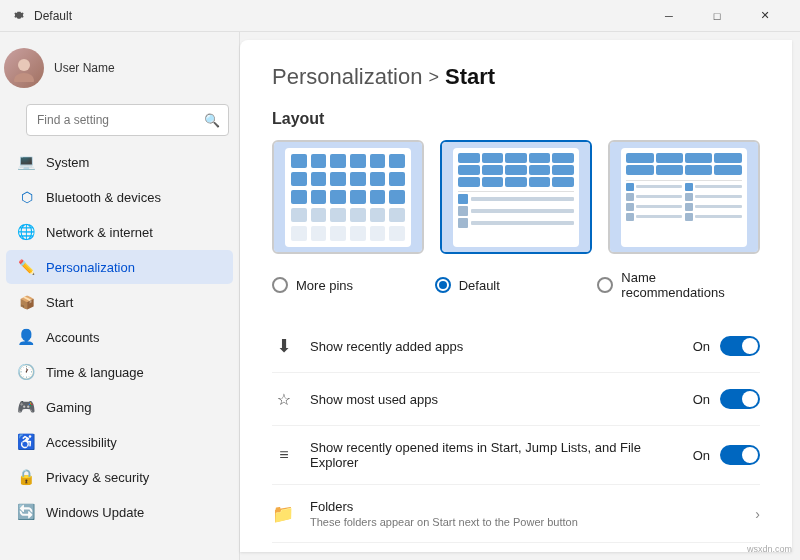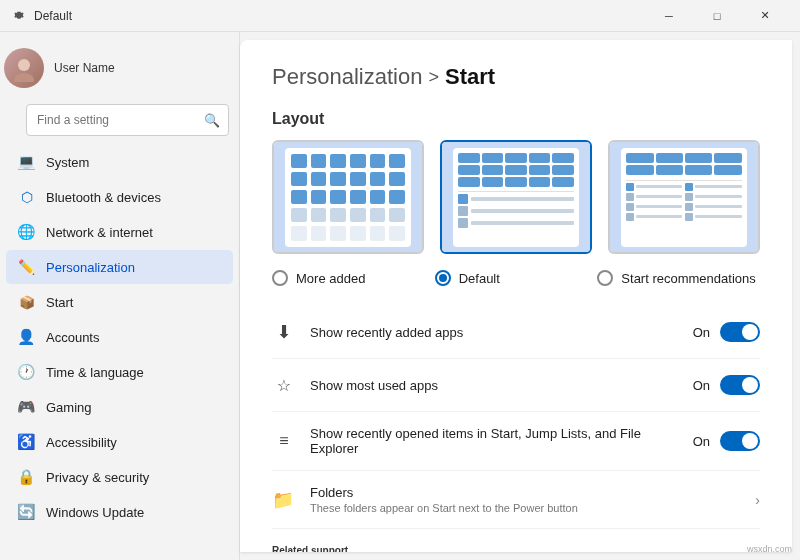--- a/index.html
+++ b/index.html
@@ -552,31 +552,31 @@
               </div>
             </div>
           </div>
         </div>
       </div>
     </div>
 
     <div class="layout-options">
       <div class="layout-option">
         <div class="radio-outer"></div>
-        <span>More added</span>
+        <span>More pins</span>
       </div>
       <div class="layout-option">
         <div class="radio-outer selected">
           <div class="radio-inner"></div>
         </div>
         <span>Default</span>
       </div>
       <div class="layout-option">
         <div class="radio-outer"></div>
-        <span>Start recommendations</span>
+        <span>Name recommendations</span>
       </div>
     </div>
 
     <div class="settings-row">
       <span class="settings-row-icon">⬇</span>
       <div class="settings-row-text">
         <div>Show recently added apps</div>
       </div>
       <div class="settings-row-right">
         <span class="toggle-label">On</span>

